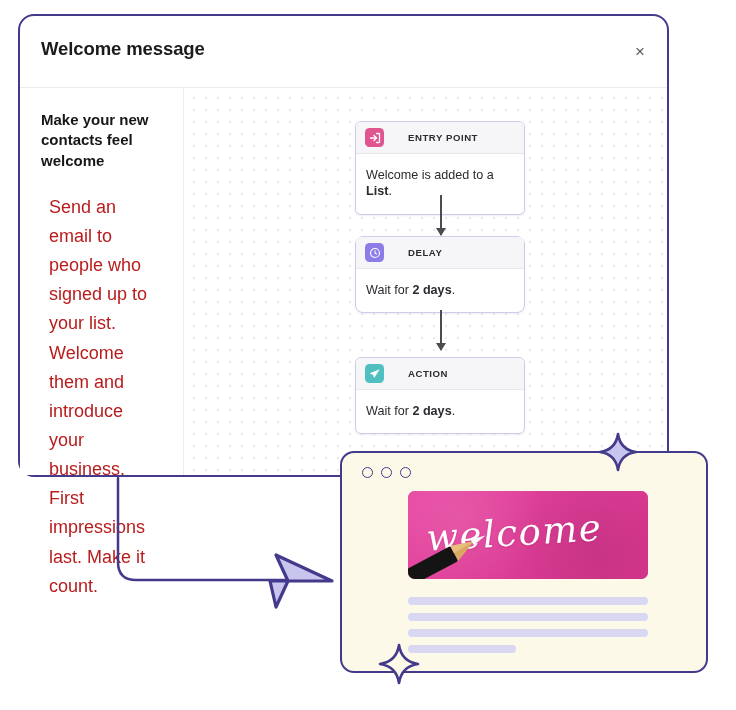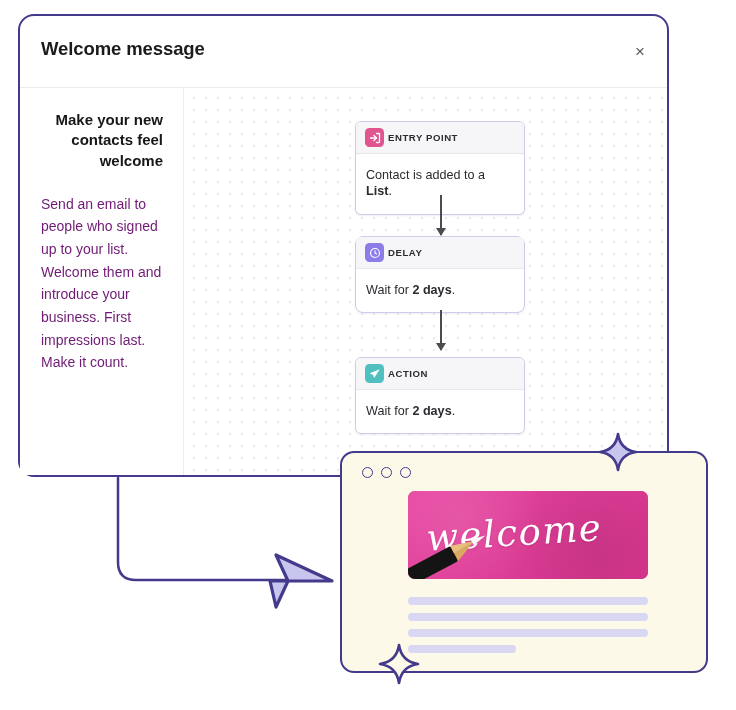--- a/index.html
+++ b/index.html
@@ -61,27 +61,26 @@
     padding: 22px 20px 0 21px;
     border-right: 1px solid #ececed;
     background: #ffffff;
   }
   #sidebar-heading {
     font-size: 15px;
     font-weight: 700;
     color: #17171a;
     line-height: 1.35;
     margin: 0 0 22px 0;
-    text-align: right;
   }
   #sidebar-body {
-    font-size: 14px;
-    color: #701a75;
+    font-size: 18px;
+    color: #b91c1c;
     line-height: 1.62;
-    margin: 0;
+    margin: 8px;
   }
 
   
   #canvas {
     position: absolute;
     left: 164px; top: 72px;
     right: 0; bottom: 0;
     background-color: #ffffff;
     background-image: radial-gradient(circle, #e9e9ec 1.05px, transparent 1.15px);
     background-size: 12px 12px;
@@ -95,21 +94,21 @@
     position: absolute;
     width: 170px;
     background: #ffffff;
     border: 1px solid #cdccea;
     border-radius: 6px;
     box-shadow: 0 1px 2px rgba(40,35,90,0.07);
   }
   .node-head {
     display: flex;
     align-items: center;
-    gap: 4px;
+    gap: 24px;
     height: 32px;
     padding: 0 9px;
     background: #f6f6f8;
     border-bottom: 1px solid #e7e7ee;
     border-radius: 5px 5px 0 0;
     text-align: right;
   }
   .node-icon {
     width: 19px; height: 19px;
     border-radius: 4.5px;
@@ -250,21 +249,21 @@
         <div class="node-head">
           <span class="node-icon" style="background:#e0558f">
             <svg width="12" height="12" viewBox="0 0 24 24" fill="none" stroke="#ffffff" stroke-width="2.6" stroke-linecap="round" stroke-linejoin="round">
               <path d="M10 17l5-5-5-5"></path>
                 <path d="M15 12H3"></path>
               <path d="M15 3h5a1 1 0 0 1 1 1v16a1 1 0 0 1-1 1h-5"></path>
             </svg>
           </span>
           <span class="node-label">ENTRY POINT</span>
         </div>
-        <div class="node-body"><span>Contact is added to a </span><b>List</b><span>.</span></div>
+        <div class="node-body"><span>Welcome is added to a </span><b>List</b><span>.</span></div>
       </div>
 
       <div class="connector" style="left:256px; top:107px; height:40px;"></div>
 
       <div class="node" style="left:171px; top:148px;border-radius:8px;">
         <div class="node-head">
           <span class="node-icon" style="background:#8b7ce8">
             <svg width="12" height="12" viewBox="0 0 24 24" fill="none" stroke="#ffffff" stroke-width="2.2" stroke-linecap="round" stroke-linejoin="round">
               <circle cx="12" cy="12" r="9"></circle>
                 <path d="M12 7.5V12l3 2"></path>

